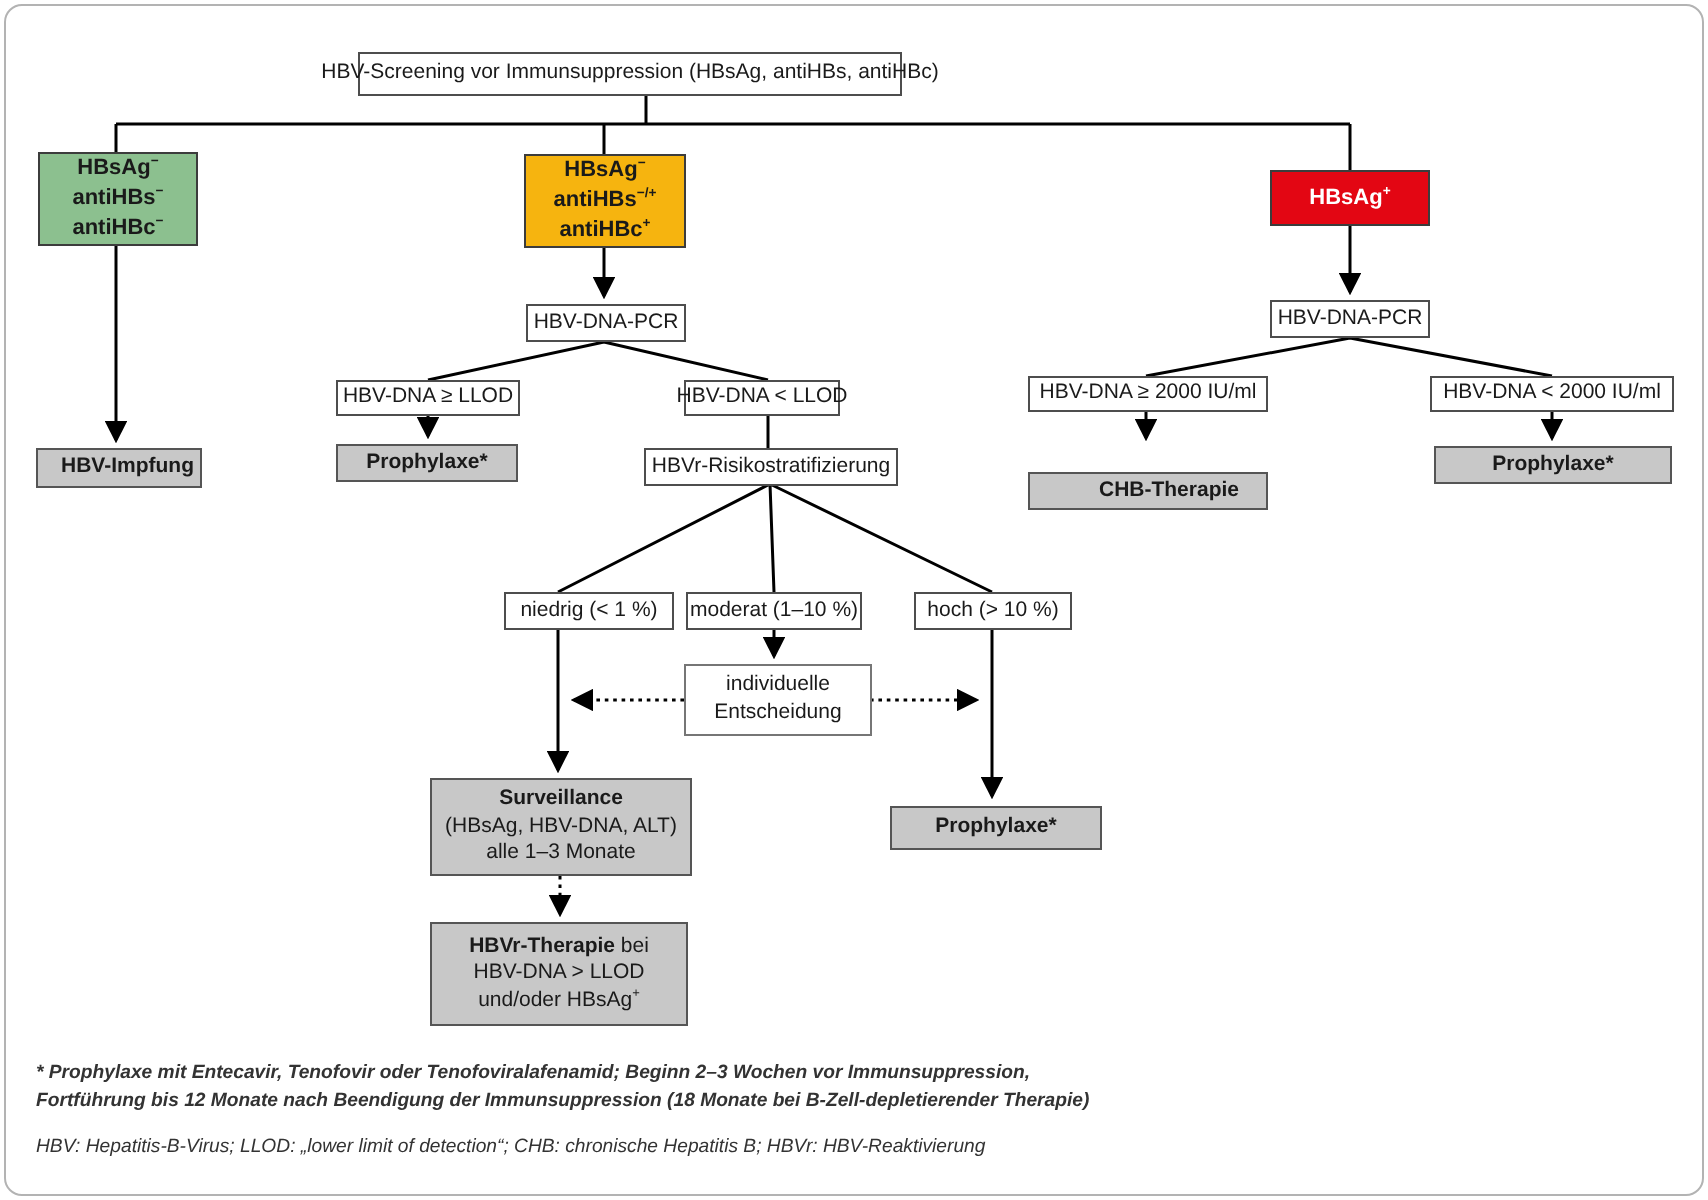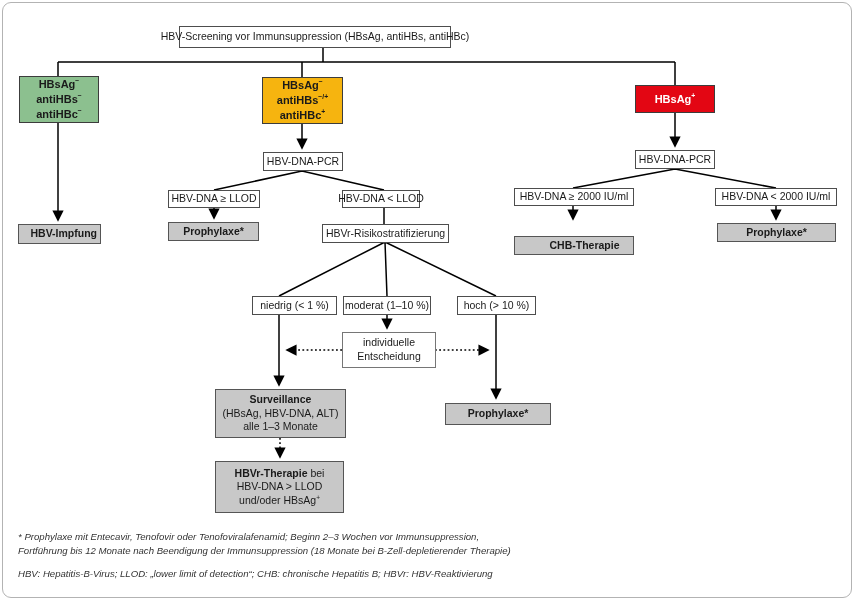--- a/index.html
+++ b/index.html
@@ -158,21 +158,21 @@
   <div class="box gray" style="left:215px;top:461px;width:129px;height:52px;">
     <div class="ln"><span class="b">HBVr-Therapie</span> <span>bei</span></div>
     <div class="ln">HBV-DNA &gt; LLOD</div>
     <div class="ln"><span>und/oder HBsAg</span><sup>+</sup></div>
   </div>
 
   <div class="box gray b" style="left:445px;top:403px;width:106px;height:22px;">
     <span class="ln">Prophylaxe*</span>
   </div>
 
-  <div class="foot" style="top:530px;">
+  <div class="foot" style="top:530px;font-weight:bold;">
     <div>* Prophylaxe mit Entecavir, Tenofovir oder Tenofoviralafenamid; Beginn 2–3 Wochen vor Immunsuppression,</div>
     <div>Fortführung bis 12 Monate nach Beendigung der Immunsuppression (18 Monate bei B-Zell-depletierender Therapie)</div>
   </div>
   <div class="foot" style="top:567px;">
     <div>HBV: Hepatitis-B-Virus; LLOD: „lower limit of detection“; CHB: chronische Hepatitis B; HBVr: HBV-Reaktivierung</div>
   </div>
 
   <div class="frame"></div>
 </div>
 

